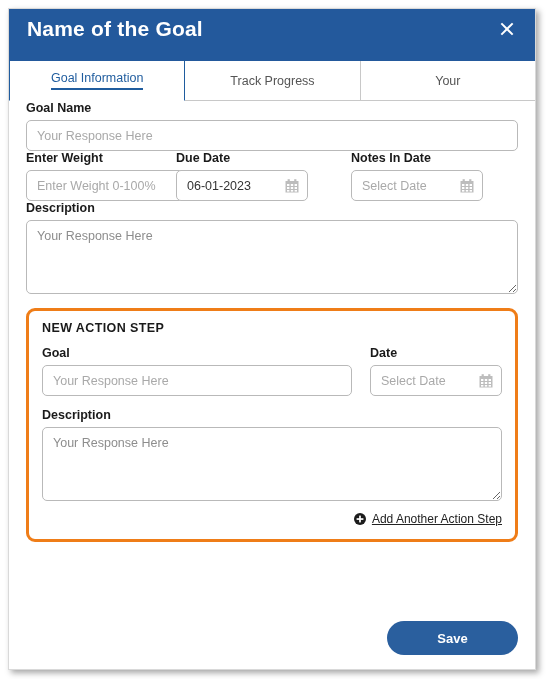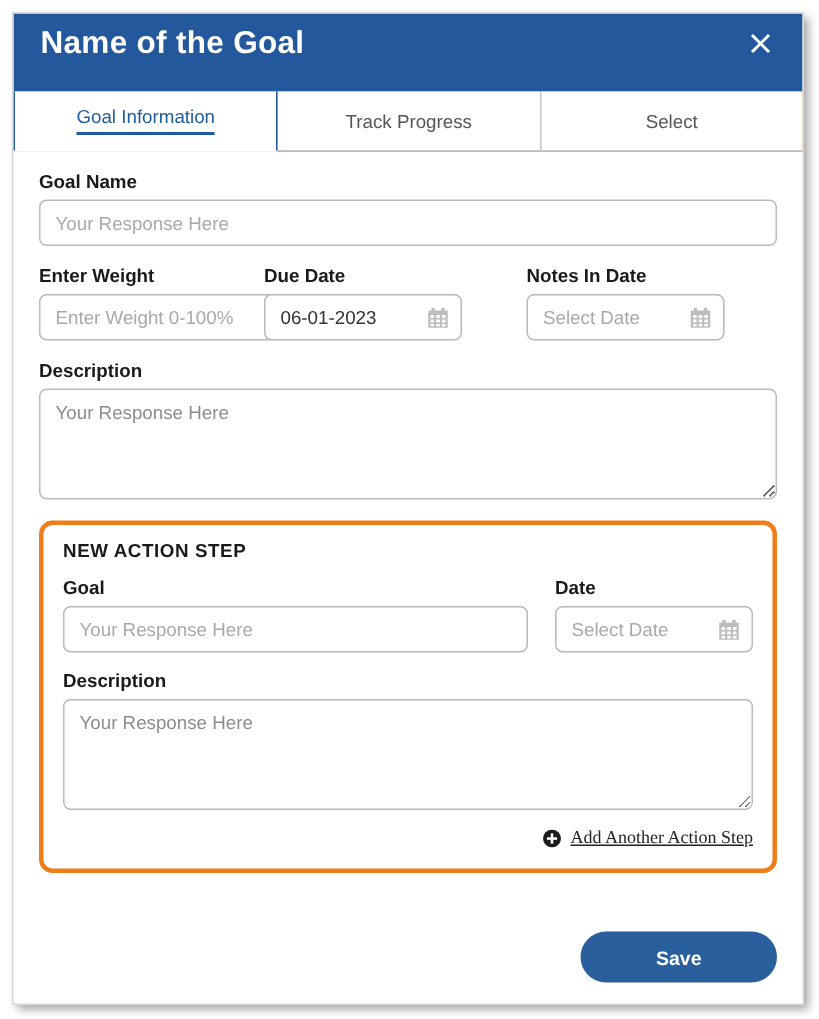--- a/index.html
+++ b/index.html
@@ -64,21 +64,21 @@
     background: #ffffff;
   }
   .close-btn::before { transform: rotate(45deg); }
   .close-btn::after  { transform: rotate(-45deg); }
 
   
   .tabs {
     display: flex;
     flex: 0 0 39px;
     height: 39px;
-    background: #a16207;
+    background: #14b8a6;
     border-bottom: 1px solid #c8c8c8;
   }
   .tab {
     flex: 1 1 0;
     display: flex;
     align-items: center;
     justify-content: center;
     font-size: 12.5px;
     color: #555555;
     cursor: pointer;
@@ -162,21 +162,21 @@
     position: absolute;
     right: 9px;
     top: 50%;
     transform: translateY(-50%);
     width: 14px;
     height: 14px;
     pointer-events: none;
   }
 
   
-  .sec { margin-top: 13px; }
+  .sec { }
 
   
   .action-box {
     margin-top: 14px;
     border: 3px solid #ef7d18;
     border-radius: 9px;
     padding: 10px 13px 13px 13px;
     box-sizing: border-box;
   }
   .action-title {
@@ -185,21 +185,20 @@
     color: #1a1a1a;
     letter-spacing: 0.4px;
     margin: 0 0 11px 0;
   }
 
   .add-link-row {
     display: flex;
     justify-content: flex-end;
     align-items: center;
     margin-top: 11px;
-    font-family: Liberation Serif, serif;
   }
   .plus-icon {
     width: 12px;
     height: 12px;
     margin-right: 6px;
     flex: 0 0 12px;
   }
   .add-link {
     font-size: 12px;
     color: #222222;
@@ -239,21 +238,21 @@
   </div>
 
   <div class="tabs">
     <div class="tab active">
       <span class="tab-label">Goal Information</span>
     </div>
     <div class="tab">
       <span class="tab-label">Track Progress</span>
     </div>
     <div class="tab">
-      <span class="tab-label">Select</span>
+      <span class="tab-label">Your</span>
     </div>
   </div>
 
   <div class="body">
 
     <div class="sec">
       <label class="field-label">Goal Name</label>
       <input class="txt-input" type="text" placeholder="Your Response Here" style="">
     </div>
 

